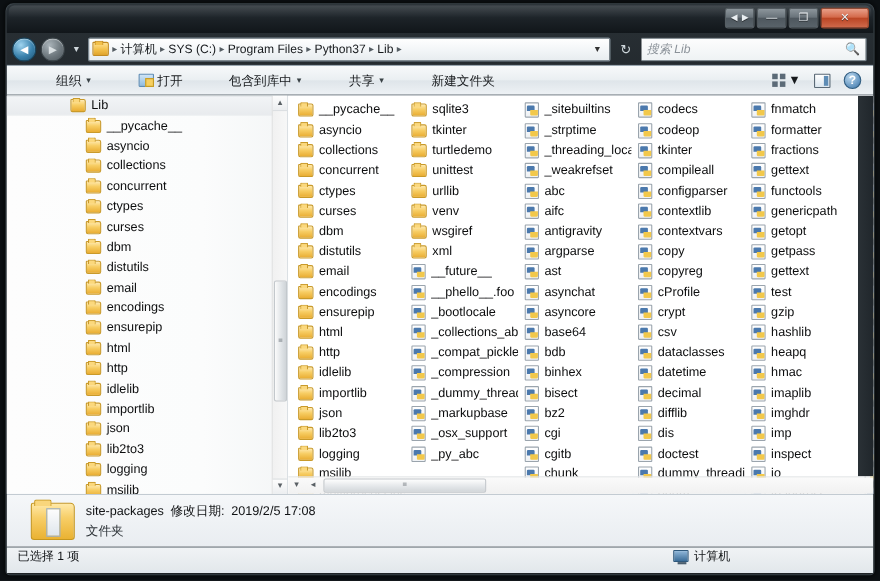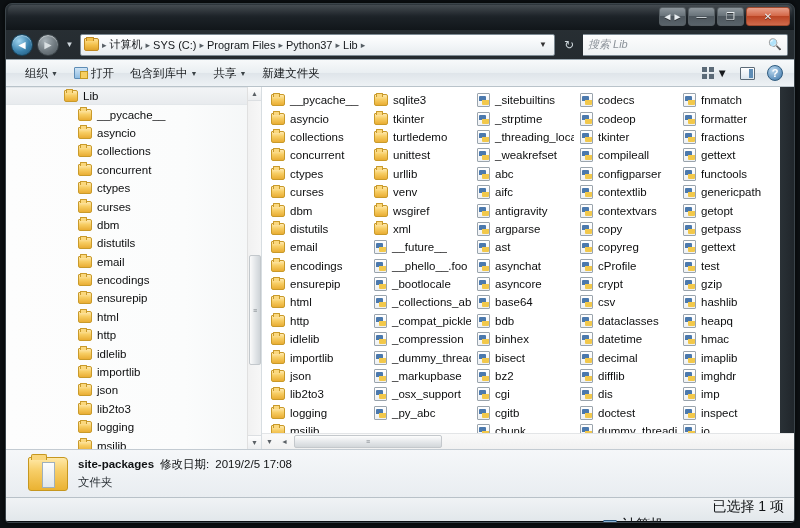--- a/index.html
+++ b/index.html
@@ -112,21 +112,21 @@
   #cmdbar {
     height: 28px;
     background: linear-gradient(180deg,#f7f9fa 0%, #eaeff2 48%, #dfe5ea 52%, #eef2f5 100%);
     border-top: 1px solid #9aa7b0;
     border-bottom: 1px solid #b9c3ca;
     display: flex; align-items: center;
     padding: 0 6px 0 12px;
     font-size: 11.5px; color: #16191c;
     gap: 2px;
   }
-  .cmd { display:flex; align-items:center; gap:3px; padding: 3px 7px; border-radius:2px; white-space:nowrap; }
+  .cmd { display:flex; align-items:center; gap:3px; padding: 3px 7px; border-radius:2px; white-space:nowrap;margin-left:26px; }
   .cmd .car { font-size: 7px; color:#3a4246; }
   .cmd .openicon{
     width: 14px; height: 12px;
     background: linear-gradient(180deg,#cfe4f5 0%,#8fbde2 100%);
     border:1px solid #5d8cb5; border-radius:1px;
     position:relative;
   }
   .cmd .openicon:after{
     content:""; position:absolute; right:-1px; bottom:-1px; width:6px;height:6px;
     background:#f6cf61; border:1px solid #c49a22;
@@ -253,30 +253,30 @@
   }
   #details .bigfolder:before{
     content:""; position:absolute; left:2px; top:-4px; width:14px; height:5px;
     background:#f9d67c; border:1px solid #c6971f; border-bottom:none; border-radius:2px 2px 0 0;
   }
   #details .bigfolder:after{
     content:""; position:absolute; left:13px; top:4px; width:11px; height:24px;
     background: linear-gradient(180deg,#fdfdfd,#dfe6ec); border:1px solid #9fb0bd;
   }
   .dline1 { font-size: 11.5px; color: #101214; display:flex; gap:6px; align-items:baseline; }
-  .dline1 .nm { font-weight: bold; }
+  .dline1 .nm { font-weight: normal; }
   .dline2 { font-size: 11.5px; color: #2b3136; margin-top: 3px; }
   
   #statusbar {
     height: 24px;
     background: linear-gradient(180deg,#f0f3f5 0%, #e2e7eb 100%);
     border-top: 1px solid #b8c1c8;
-    display: flex; align-items: flex-end;
+    display: flex; align-items: flex-start;
     padding: 0 10px 0 10px;
-    font-size: 14px; color: #111417; flex-direction: column;
+    font-size: 11px; color: #111417;
   }
   #statusbar .sright { margin-left:auto; display:flex; align-items:center; gap:5px; padding-right: 120px;}
   .pcicon {
     width:14px;height:11px;
     background: linear-gradient(180deg,#8fb6d8,#3b6d99);
     border:1px solid #2e587c; border-radius:1px; position:relative;
   }
   .pcicon:after{content:"";position:absolute;left:3px;bottom:-3px;width:8px;height:2px;background:#4a5e6e;}
 </style>
 </head>

